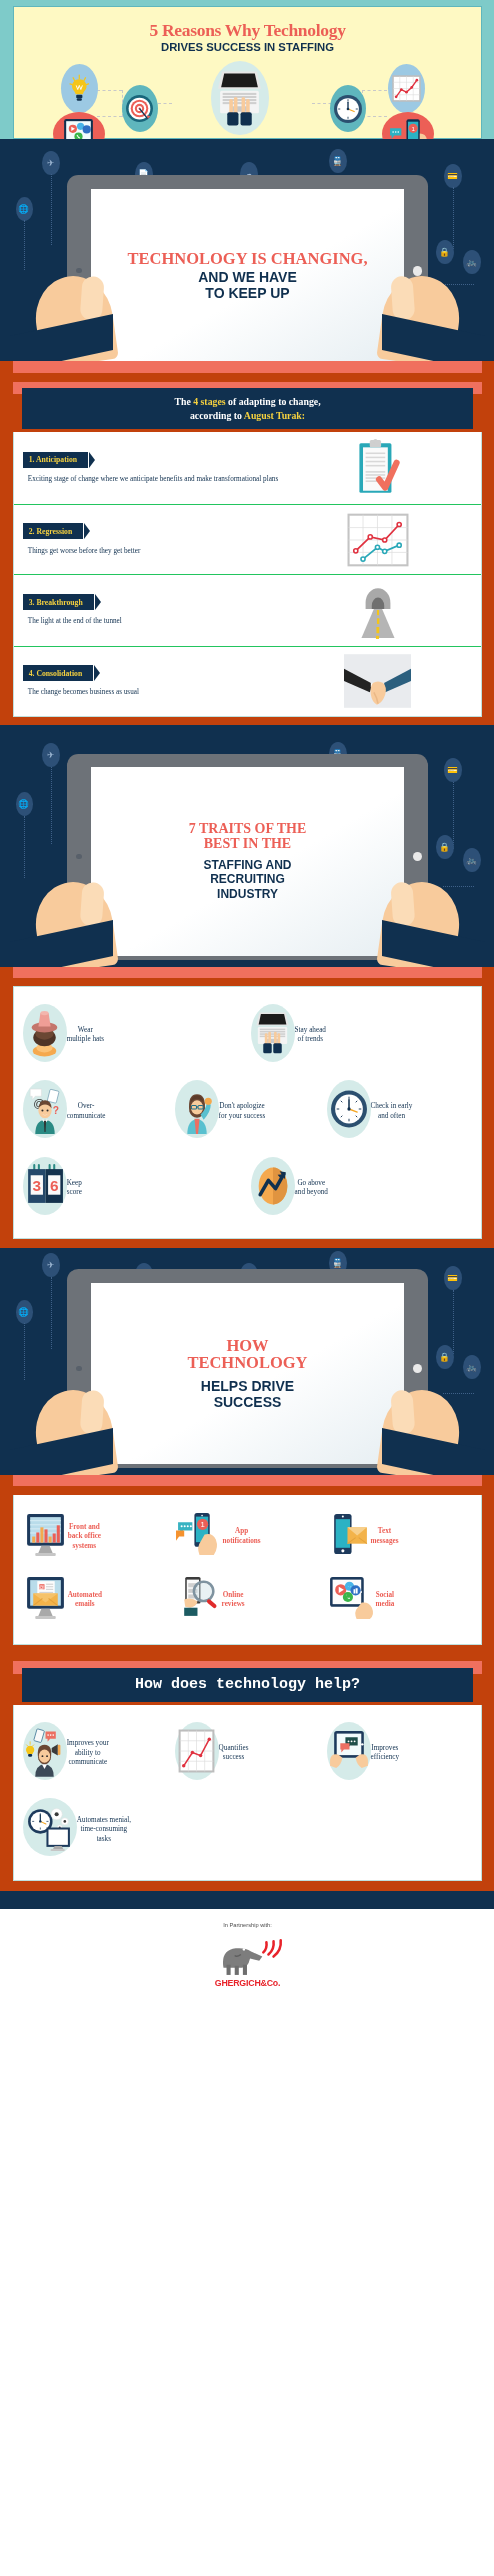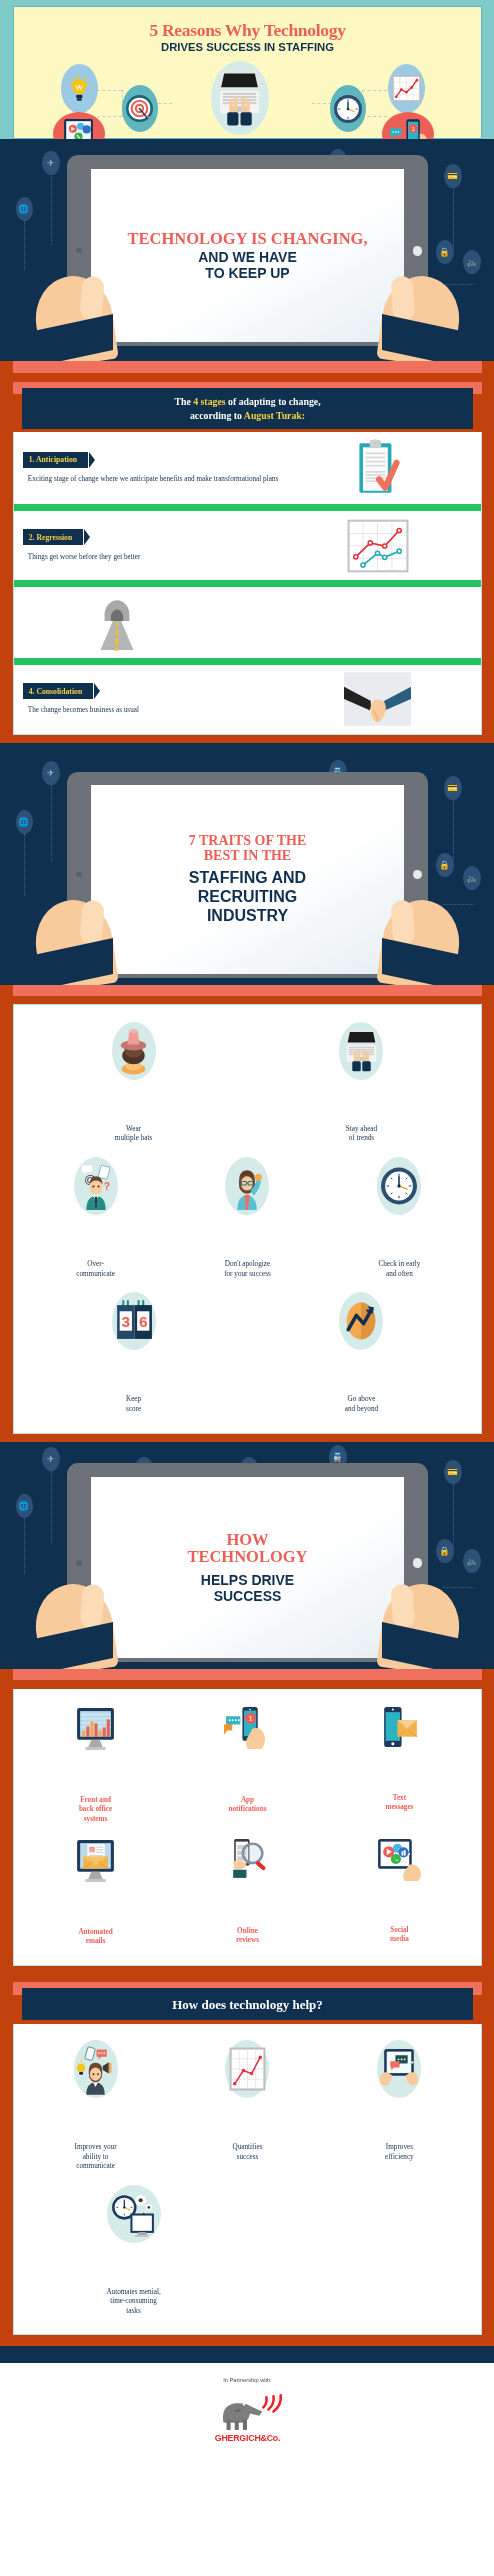--- a/index.html
+++ b/index.html
@@ -76,21 +76,21 @@
     background: #2d5077;
     border-radius: 50%;
     display:flex; align-items:center; justify-content:center;
     color:#9fb8d4; font-size:8.8px;
   }
   .bgline { position:absolute; border-left:1px dotted #3f6189; }
   .bgline-h { position:absolute; border-top:1px dotted #3f6189; }
 
   .tablet {
     position: absolute;
-    left: 67px; top: 16px;
+    left: 67px; top: 36px;
     width: 361px; height: 191px;
     background: #6d7278;
     border-radius: 11.3px;
     box-shadow: inset 0 0 0 0 #000;
   }
   .tablet-screen {
     position: absolute;
     left: 24px; top: 13.4px;
     right: 24px; bottom: 4.1px;
     background: linear-gradient(150deg,#ffffff 55%, #e6eef2 100%);
@@ -114,21 +114,21 @@
   .screen-red {
     color:#ec5f56; font-weight:bold; font-size:16.5px;
     line-height:1.04; letter-spacing:0px;
   }
   .screen-navy {
     color:#10304f; font-family:"Liberation Sans", sans-serif;
     font-weight:bold; font-size:14px; line-height:1.04;
     margin-top:2.1px;
   }
   .screen-red-sm { font-size:14px; }
-  .screen-navy-sm { font-size:16px;text-align:right; }
+  .screen-navy-sm { font-size:12px;text-align:right; }
 
   .hand {
     position:absolute; bottom:-3.1px;
     width:77px; height:88px;
     background:#f8cb9c;
     border-radius: 50% 50% 6.2px 6.2px;
   }
   .hand-l { left: 36px; transform: rotate(-8deg); }
   .hand-r { right: 36px; transform: rotate(8deg); }
   .thumb {
@@ -177,21 +177,21 @@
     border: 1.5px solid #bfe0de;
     border-top: none;
   }
 
   
   .stage {
     display:flex; align-items:center;
     padding: 7.2px 8.2px;
     min-height: 57px;
   }
-  .stage + .stage { border-top: 7px solid #22c55e; }
+  .stage + .stage { border-top: 1px solid #22c55e; }
   .stage-left { width: 58%; }
   .stage-right { width: 42%; display:flex; align-items:center; justify-content:center; }
   .tag {
     display:inline-block;
     background:#10304f;
     color:#f4d03f;
     font-weight:bold;
     font-size:7.7px;
     padding:3.6px 11.3px 3.6px 6.2px;
     position:relative;
@@ -211,24 +211,23 @@
     line-height:1.45;
   }
 
   
   .grid3 {
     display:flex; flex-wrap:wrap;
     padding: 10.3px 5.2px 11.3px 5.2px;
   }
   .cell {
     width: 33.3333%;
-    display:flex; flex-direction:column;
+    display:flex; flex-direction:row;
     align-items:center; justify-content:flex-start;
     padding: 6.2px 3.1px 7.2px 3.1px;
-    gap: 40px;
   }
   .cell2 { width: 50%; }
   .cell-icon {
     width: 44px; height: 58px;
     background:#d5ebe9;
     border-radius:50%;
     position:relative;
     display:flex; align-items:center; justify-content:center;
     margin-bottom: 5.2px;
   }
@@ -525,20 +524,24 @@
               <circle cx="31" cy="89" r="4"></circle>
                 <circle cx="59" cy="66" r="4"></circle>
               <circle cx="73" cy="74" r="4"></circle>
                 <circle cx="101" cy="62" r="4"></circle>
             </g>
           </svg>
         </div>
       </div>
 
       <div class="stage">
+        <div class="stage-left">
+          <span class="tag">3. Breakthrough</span>
+          <div class="stage-desc">The light at the end of the tunnel</div>
+        </div>
         <div class="stage-right">
           <svg width="62" height="57" viewBox="0 0 120 110">
             <path d="M36 40 a24 28 0 0 1 48 0 v12 H36 Z" fill="#a9a9a9"></path>
             <path d="M48 46 a12 16 0 0 1 24 0 v6 H48 Z" fill="#6f6f6f"></path>
             <path d="M52 52 L28 108 H92 L68 52 Z" fill="#b5b5b5"></path>
             <g fill="#f5c518">
               <rect x="58" y="54" width="4" height="10"></rect>
               <rect x="58" y="70" width="4.6" height="11"></rect>
               <rect x="57" y="87" width="5.4" height="12"></rect>
               <rect x="56" y="104" width="6" height="6"></rect>
@@ -968,21 +971,21 @@
       </div>
     </div>
   </section>
 
   <section class="sec-frame" style="padding-bottom:10.3px;">
     <div style="height:8.2px"></div>
 
     <div class="hdr-wrap">
       <div class="hdr-coral"></div>
       <div class="hdr-navy">
-        <div class="t" style="font-size:13px;">How does technology help?</div>
+        <div class="t" style="font-size:15px;font-family:Liberation Mono, monospace;">How does technology help?</div>
       </div>
     </div>
 
     <div class="panel">
       <div class="grid3">
 
         <div class="cell">
           <span class="cell-icon">
             <svg width="39" height="52" viewBox="0 0 76 100">
               <rect x="20" y="8" width="15" height="24" rx="2" fill="#fafafa" stroke="#4b7f9c" stroke-width="1.6" transform="rotate(16 27 20)"></rect>

